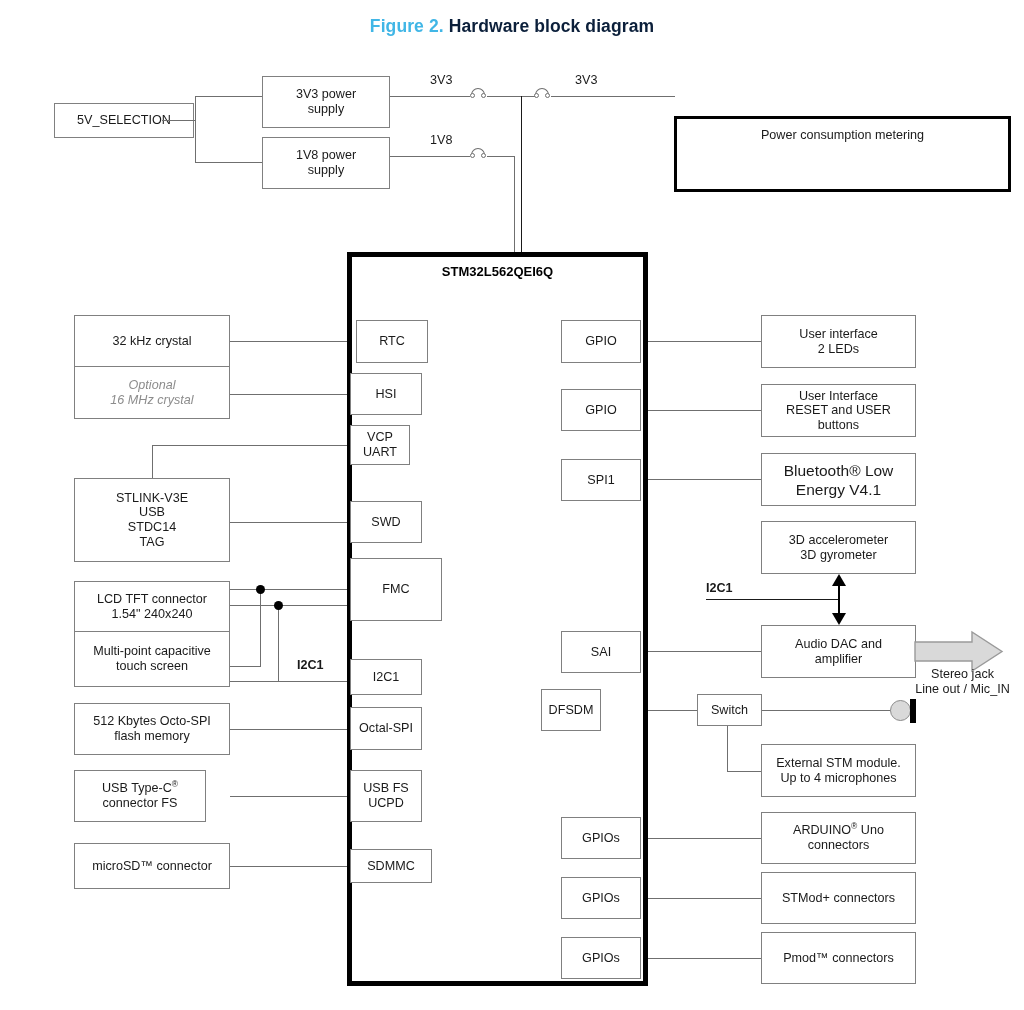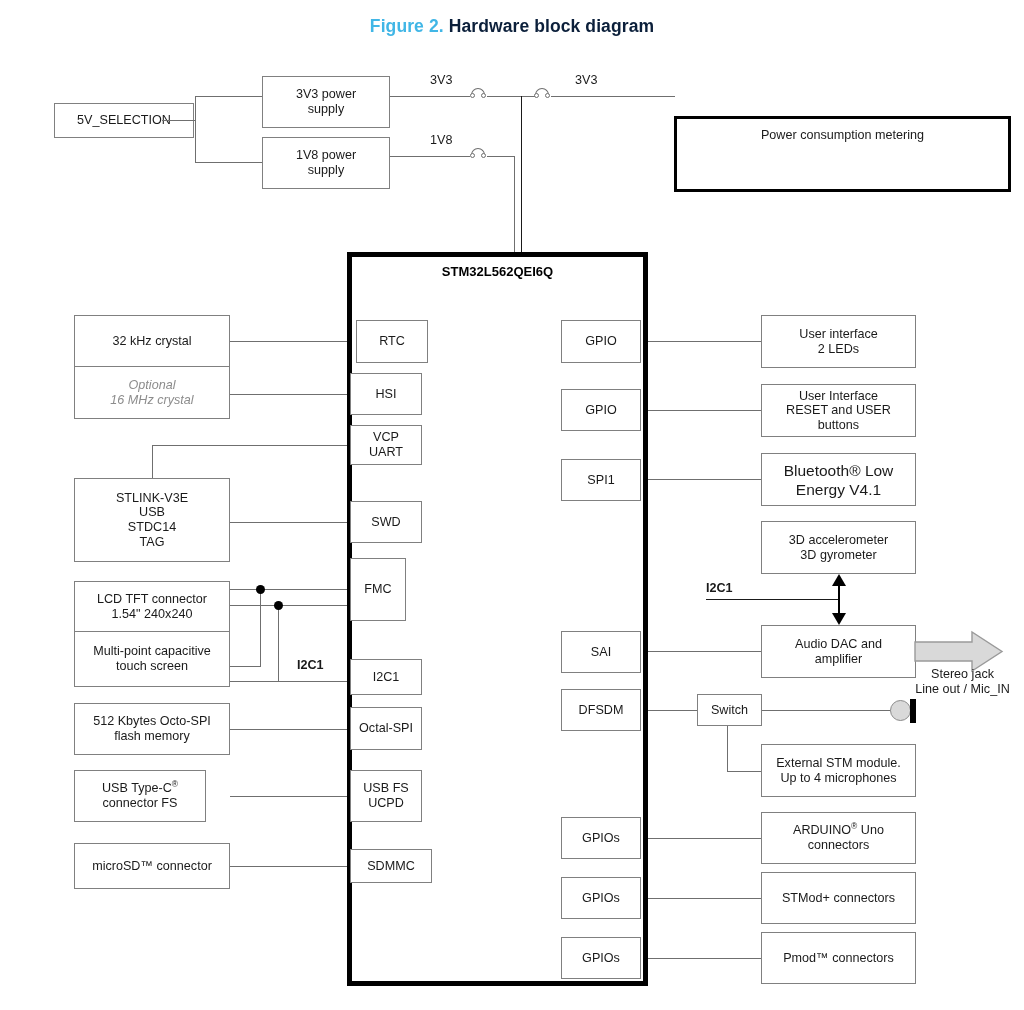--- a/index.html
+++ b/index.html
@@ -154,35 +154,35 @@
     <div class="pad r"></div>
   </div>
   <div class="h-line" style="left:487px;top:156px;width:28px;"></div>
   <div class="v-line" style="left:514px;top:156px;height:96px;"></div>
 
   <div id="mcu" style="left:347px;top:252px;width:301px;height:734px;"></div>
   <div id="mcu-label" style="left:347px;top:264px;width:301px;">STM32L562QEI6Q</div>
 
   <div class="box peri" style="left:350px;top:320px;width:72px;height:43px;margin-left:6px;">RTC</div>
   <div class="box peri" style="left:350px;top:373px;width:72px;height:42px;">HSI</div>
-  <div class="box peri" style="left:350px;top:425px;width:72px;height:40px;white-space:pre-line;">VCP
+  <div class="box peri" style="left:350px;top:425px;width:60px;height:40px;white-space:pre-line;">VCP
 UART</div>
   <div class="box peri" style="left:350px;top:501px;width:72px;height:42px;">SWD</div>
-  <div class="box peri" style="left:350px;top:558px;width:56px;height:63px;text-align:center;">FMC</div>
+  <div class="box peri" style="left:350px;top:558px;width:92px;height:63px;text-align:center;">FMC</div>
   <div class="box peri" style="left:350px;top:659px;width:72px;height:36px;">I2C1</div>
   <div class="box peri" style="left:350px;top:707px;width:72px;height:43px;">Octal-SPI</div>
   <div class="box peri" style="left:350px;top:770px;width:72px;height:52px;white-space:pre-line;">USB FS
 UCPD</div>
   <div class="box peri" style="left:350px;top:849px;width:82px;height:34px;">SDMMC</div>
 
   <div class="box peri" style="left:561px;top:320px;width:80px;height:43px;">GPIO</div>
   <div class="box peri" style="left:561px;top:389px;width:80px;height:42px;">GPIO</div>
   <div class="box peri" style="left:561px;top:459px;width:80px;height:42px;">SPI1</div>
   <div class="box peri" style="left:561px;top:631px;width:80px;height:42px;">SAI</div>
-  <div class="box peri" style="left:561px;top:689px;width:80px;height:42px;">DFSDM</div>
+  <div class="box peri" style="left:541px;top:689px;width:60px;height:42px;">DFSDM</div>
   <div class="box peri" style="left:561px;top:817px;width:80px;height:42px;">GPIOs</div>
   <div class="box peri" style="left:561px;top:877px;width:80px;height:42px;">GPIOs</div>
   <div class="box peri" style="left:561px;top:937px;width:80px;height:42px;">GPIOs</div>
 
   <div class="box" style="left:74px;top:315px;width:156px;height:52px;">32 kHz crystal</div>
   <div class="box gray-italic" style="left:74px;top:367px;width:156px;height:52px;border-top:none;white-space:pre-line;">Optional
 16 MHz crystal</div>
 
   <div class="box" style="left:74px;top:478px;width:156px;height:84px;white-space:pre-line;">STLINK-V3E
 USB

